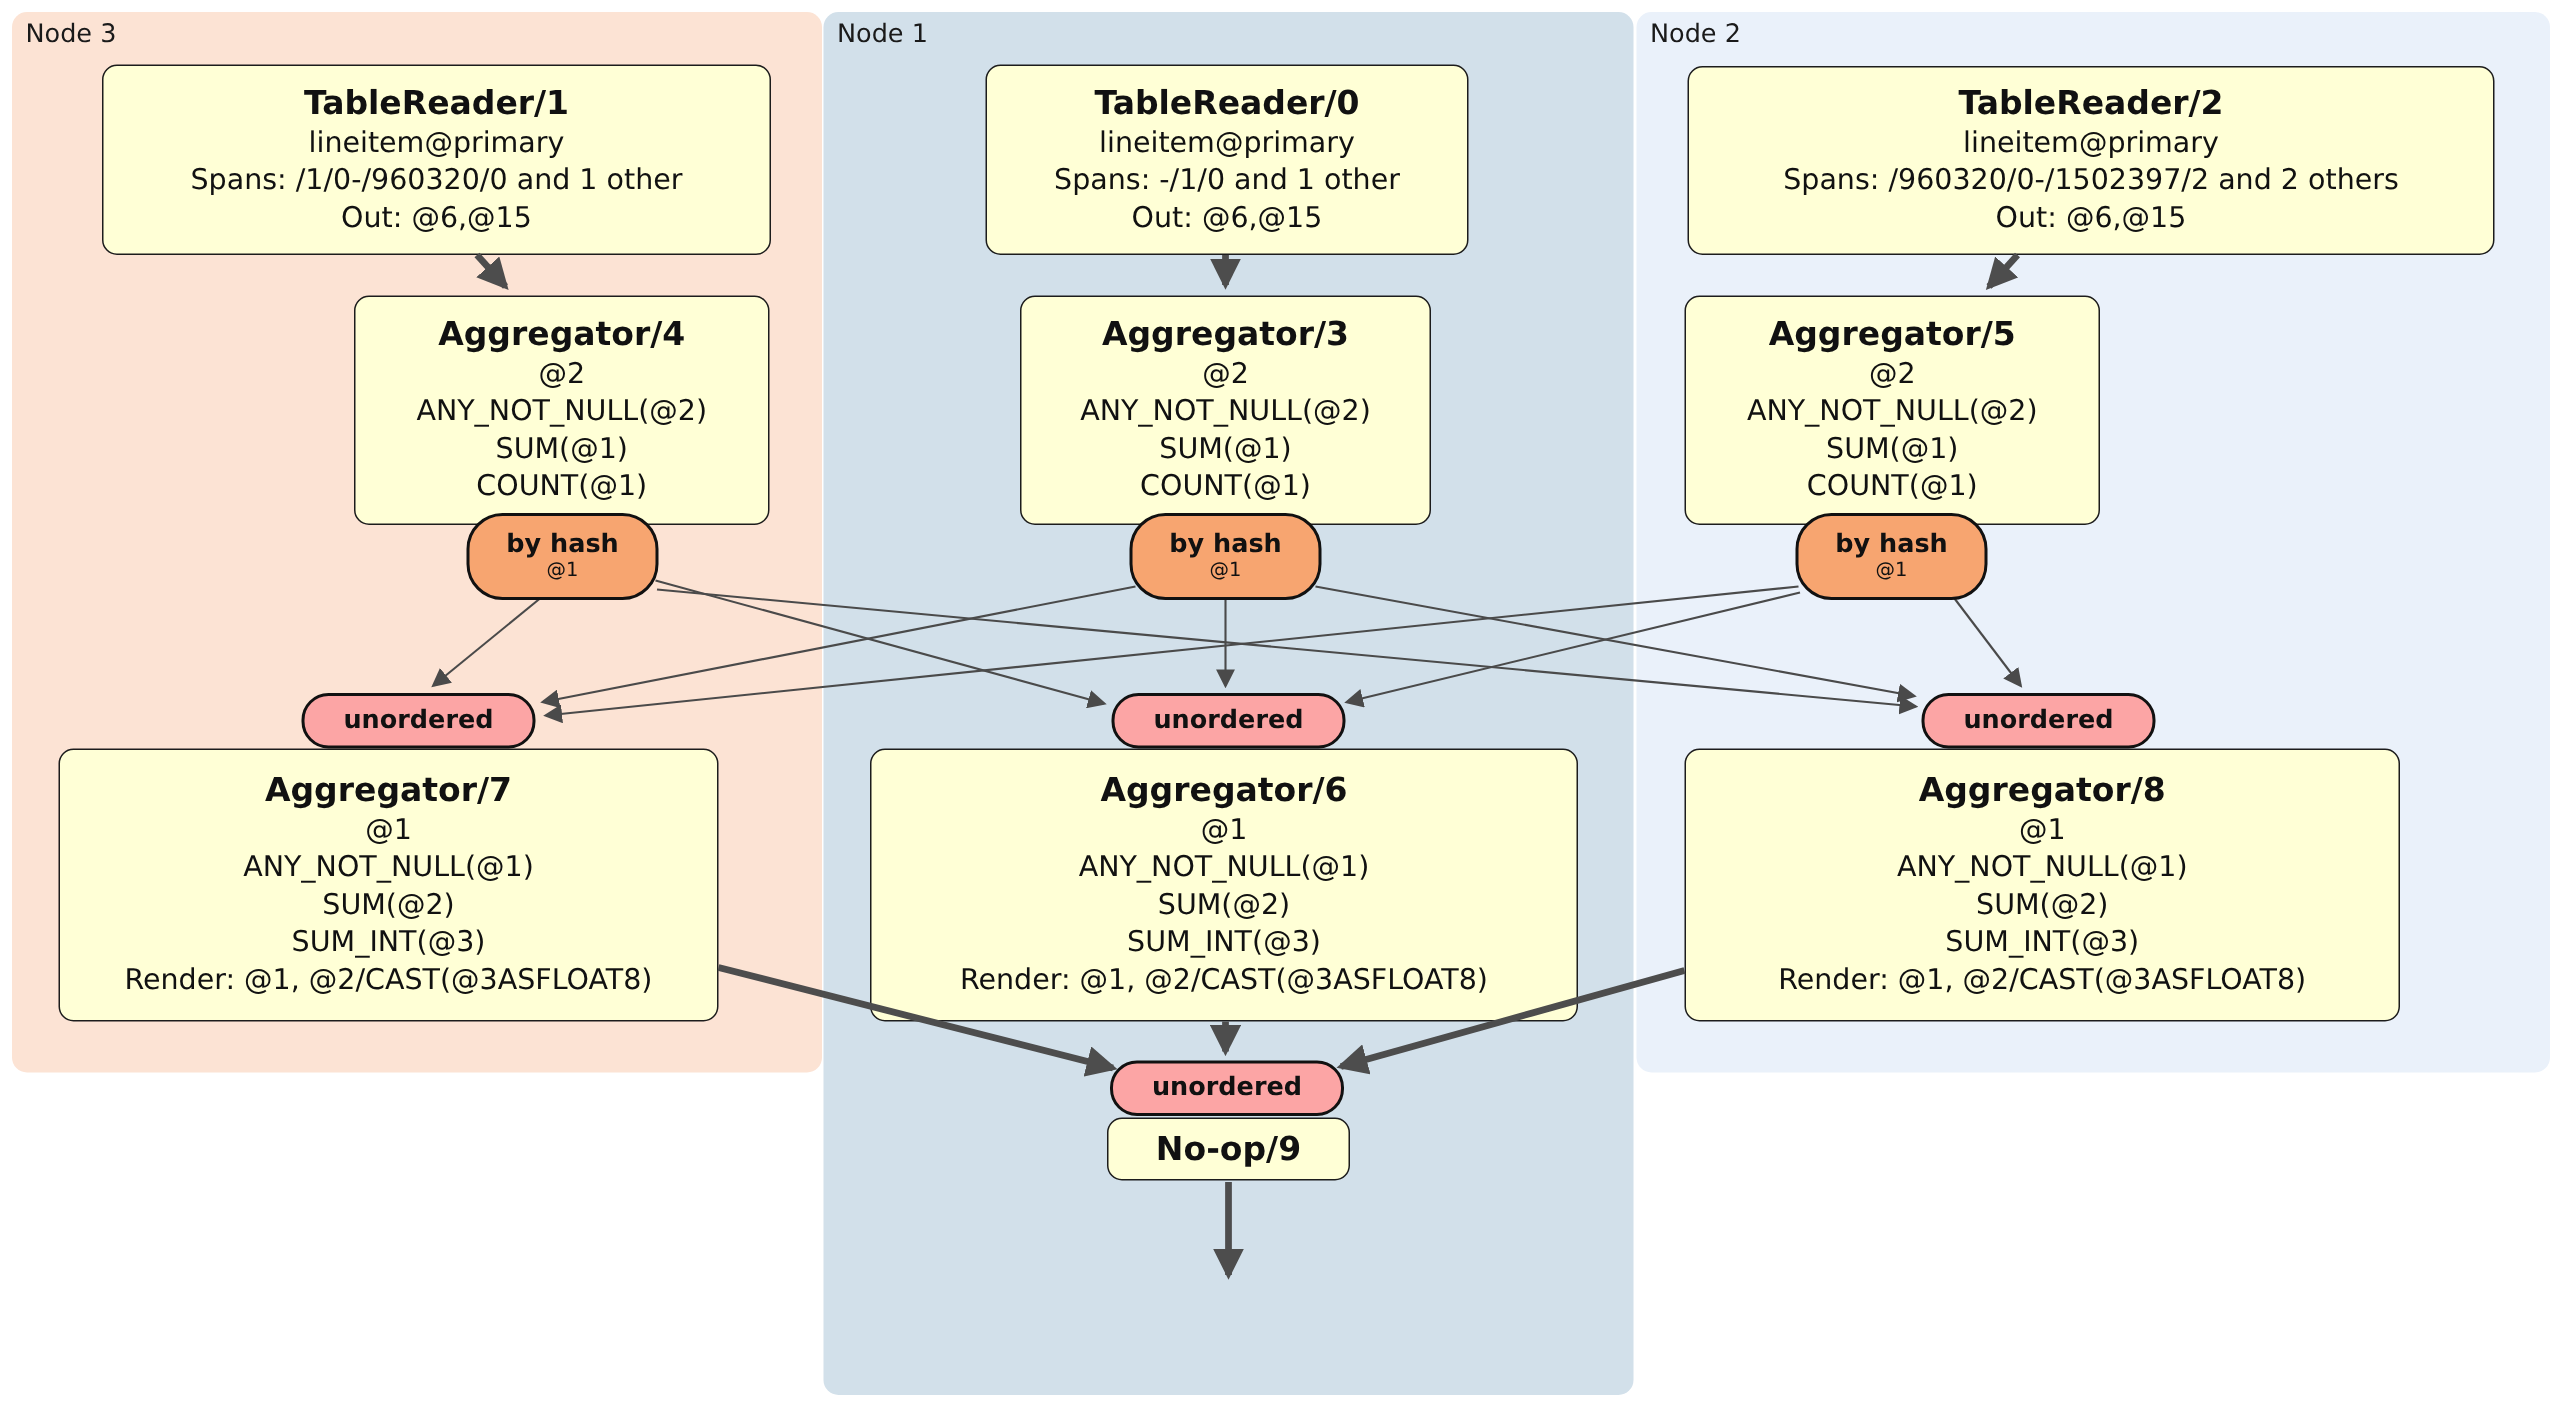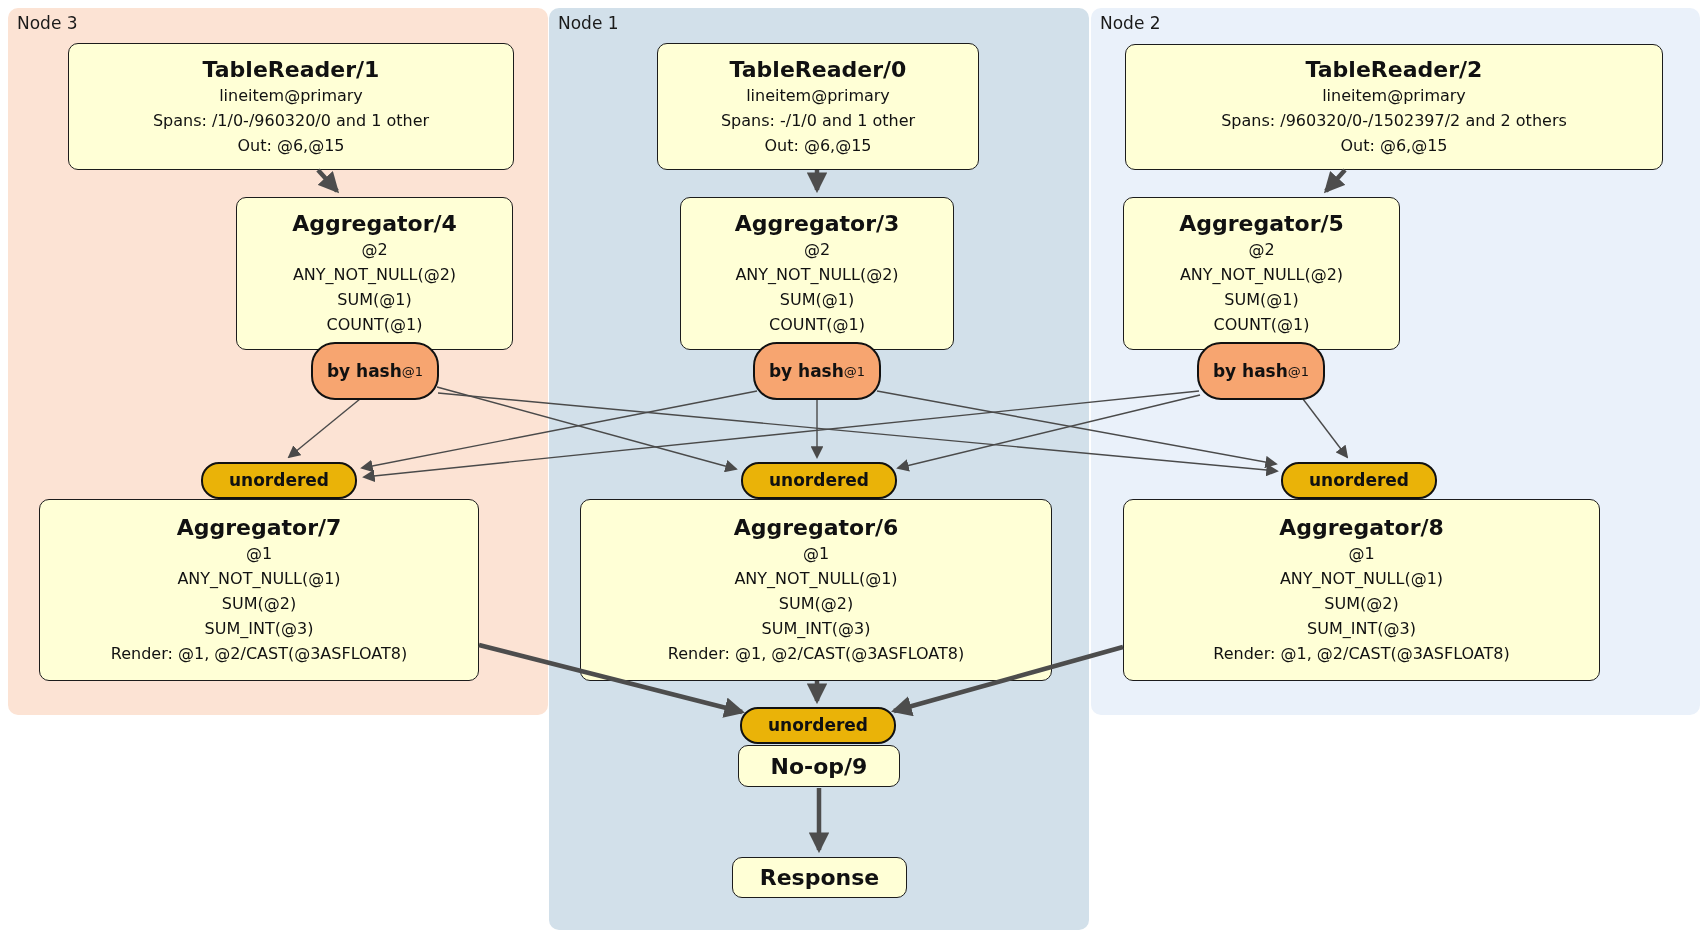--- a/index.html
+++ b/index.html
@@ -9,38 +9,38 @@
   .region{position:absolute;border-radius:10px;}
   #region-node3{left:8px;top:8px;width:540px;height:707px;background:#fce3d4;}
   #region-node1{left:549px;top:8px;width:540px;height:922px;background:#d2e0ea;}
   #region-node2{left:1091px;top:8px;width:609px;height:707px;background:#eaf1fa;}
   .region-label{position:absolute;left:9px;top:5px;font-size:17px;color:#1a1a1a;white-space:nowrap;}
 
   .nbox{position:absolute;background:#ffffd6;border:1.6px solid #1c1c1c;border-radius:10px;
         display:flex;flex-direction:column;justify-content:center;align-items:center;
         text-align:center;z-index:4;box-sizing:border-box;padding:2px 17px;}
   .bt{font-weight:bold;font-size:22px;line-height:27px;white-space:nowrap;}
-  .bl{font-size:16px;line-height:25px;white-space:nowrap;}
+  .bl{font-size:19px;line-height:25px;white-space:nowrap;}
 
   #box-tr1{left:68px;top:43px;width:446px;height:127px;}
   #box-tr0{left:657px;top:43px;width:322px;height:127px;}
   #box-tr2{left:1125px;top:44px;width:538px;height:126px;}
   #box-agg4{left:236px;top:197px;width:277px;height:153px;}
   #box-agg3{left:680px;top:197px;width:274px;height:153px;}
   #box-agg5{left:1123px;top:197px;width:277px;height:153px;}
   #box-agg7{left:39px;top:499px;width:440px;height:182px;}
   #box-agg6{left:580px;top:499px;width:472px;height:182px;}
   #box-agg8{left:1123px;top:499px;width:477px;height:182px;}
   #box-noop{left:738px;top:745px;width:162px;height:42px;}
   #box-response{left:732px;top:857px;width:175px;height:41px;}
 
-  .oval{position:absolute;z-index:6;border:2px solid #111;display:flex;flex-direction:row;
+  .oval{position:absolute;z-index:6;border:2px solid #111;display:flex;flex-direction:column;
         justify-content:center;align-items:center;text-align:center;box-sizing:border-box;}
   .oval-hash{background:#f7a570;border-radius:24px;}
-  .oval-stream{background:#eab308;border-radius:18px;}
+  .oval-stream{background:#fca5a5;border-radius:18px;}
   .oval .ol{font-weight:bold;font-size:17px;line-height:19px;white-space:nowrap;}
   .oval .os{font-size:13px;line-height:15px;white-space:nowrap;}
 
   #oval-byhash4{left:311px;top:342px;width:128px;height:58px;}
   #oval-byhash3{left:753px;top:342px;width:128px;height:58px;}
   #oval-byhash5{left:1197px;top:342px;width:128px;height:58px;}
   #oval-unordered7{left:201px;top:462px;width:156px;height:37px;}
   #oval-unordered6{left:741px;top:462px;width:156px;height:37px;}
   #oval-unordered8{left:1281px;top:462px;width:156px;height:37px;}
   #oval-unordered9{left:740px;top:707px;width:156px;height:37px;}
@@ -162,23 +162,20 @@
     <div class="bl">ANY_NOT_NULL(@1)</div>
     <div class="bl">SUM(@2)</div>
     <div class="bl">SUM_INT(@3)</div>
     <div class="bl">Render: @1, @2/CAST(@3ASFLOAT8)</div>
   </div>
 
   <div class="nbox" id="box-noop">
     <div class="bt">No-op/9</div>
   </div>
 
-  <div class="nbox" id="box-response">
-    <div class="bt">Response</div>
-  </div>
 
   <div class="oval oval-hash" id="oval-byhash4">
     <div class="ol">by hash</div>
     <div class="os">@1</div>
   </div>
   <div class="oval oval-hash" id="oval-byhash3">
     <div class="ol">by hash</div>
     <div class="os">@1</div>
   </div>
   <div class="oval oval-hash" id="oval-byhash5">

